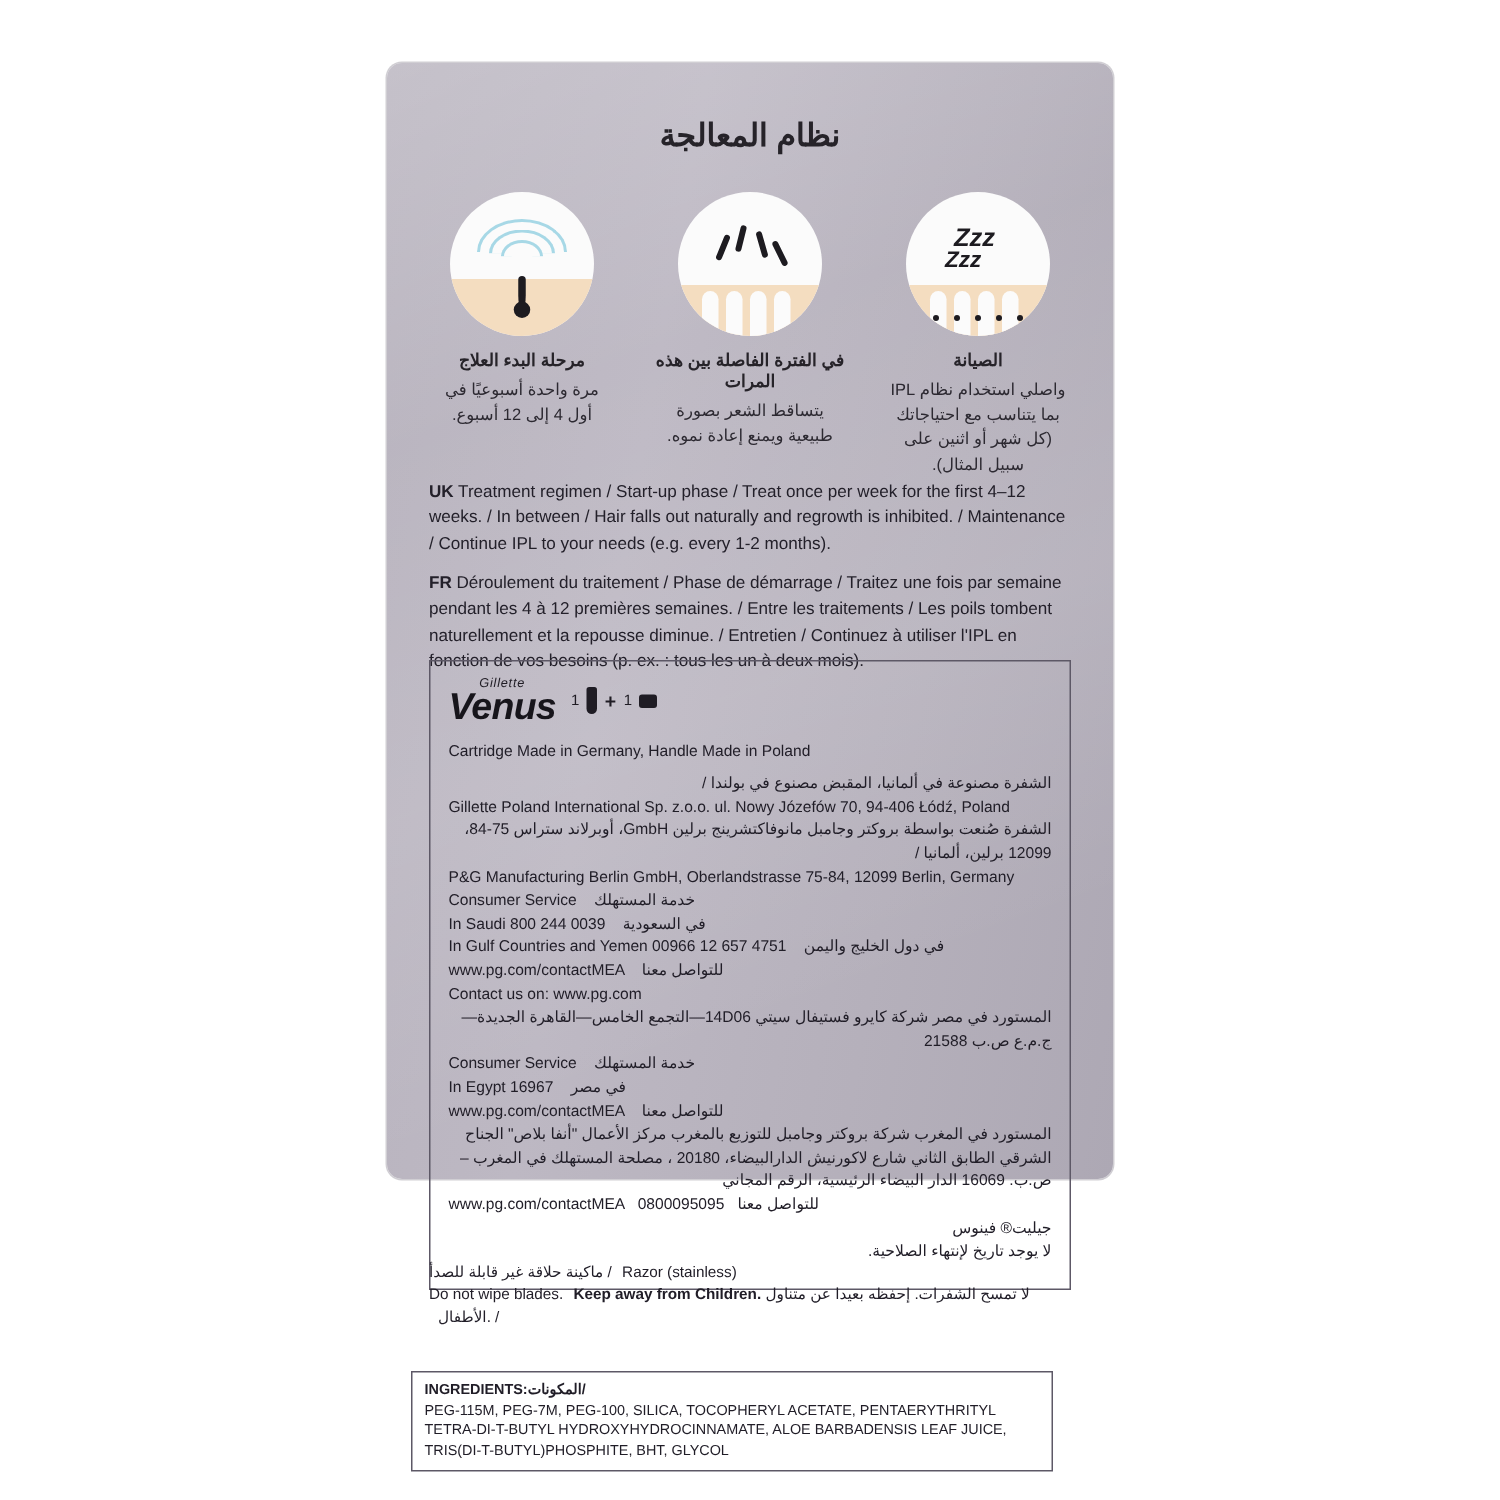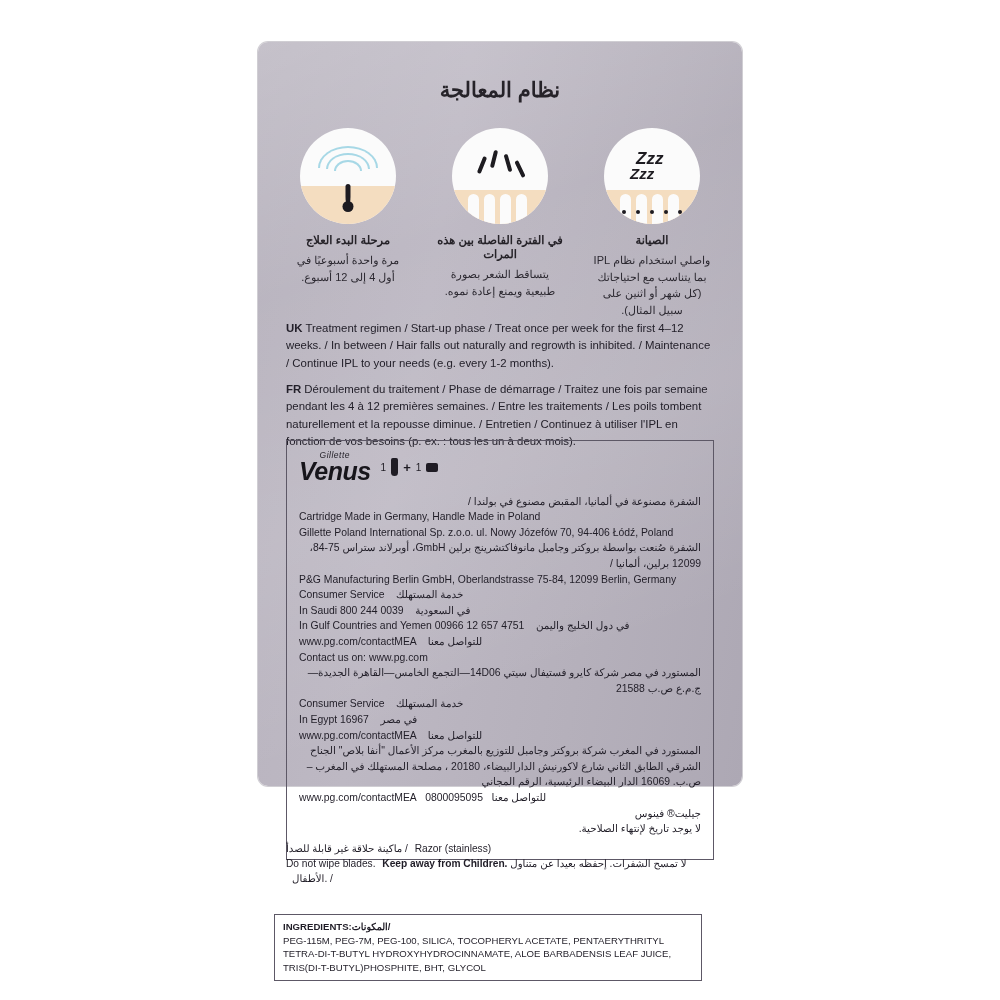--- a/index.html
+++ b/index.html
@@ -361,22 +361,22 @@
         </div>
         <div class="pack-icons">
           <span class="cnt">1</span>
           <span class="razor-glyph"></span>
           <span class="plus">+</span>
           <span class="cnt">1</span>
           <span class="cart-glyph"></span>
         </div>
       </div>
 
+      <p class="info-line ltr">Cartridge Made in Germany, Handle Made in Poland</p>
       <p class="info-line rtl sp-top">الشفرة مصنوعة في ألمانيا، المقبض مصنوع في بولندا /</p>
-      <p class="info-line ltr">Cartridge Made in Germany, Handle Made in Poland</p>
       <p class="info-line ltr">Gillette Poland International Sp. z.o.o. ul. Nowy Józefów 70, 94-406 Łódź, Poland</p>
       <p class="info-line rtl">الشفرة صُنعت بواسطة بروكتر وجامبل مانوفاكتشرينج برلين GmbH، أوبرلاند ستراس 75-84، 12099 برلين، ألمانيا /</p>
       <p class="info-line ltr">P&amp;G Manufacturing Berlin GmbH, Oberlandstrasse 75-84, 12099 Berlin,  Germany</p>
 
       <p class="info-line ltr">
         <span>Consumer Service</span>
         &nbsp;&nbsp;&nbsp;<span>خدمة المستهلك</span>
       </p>
       <p class="info-line ltr">
         <span>In Saudi 800 244 0039</span>

